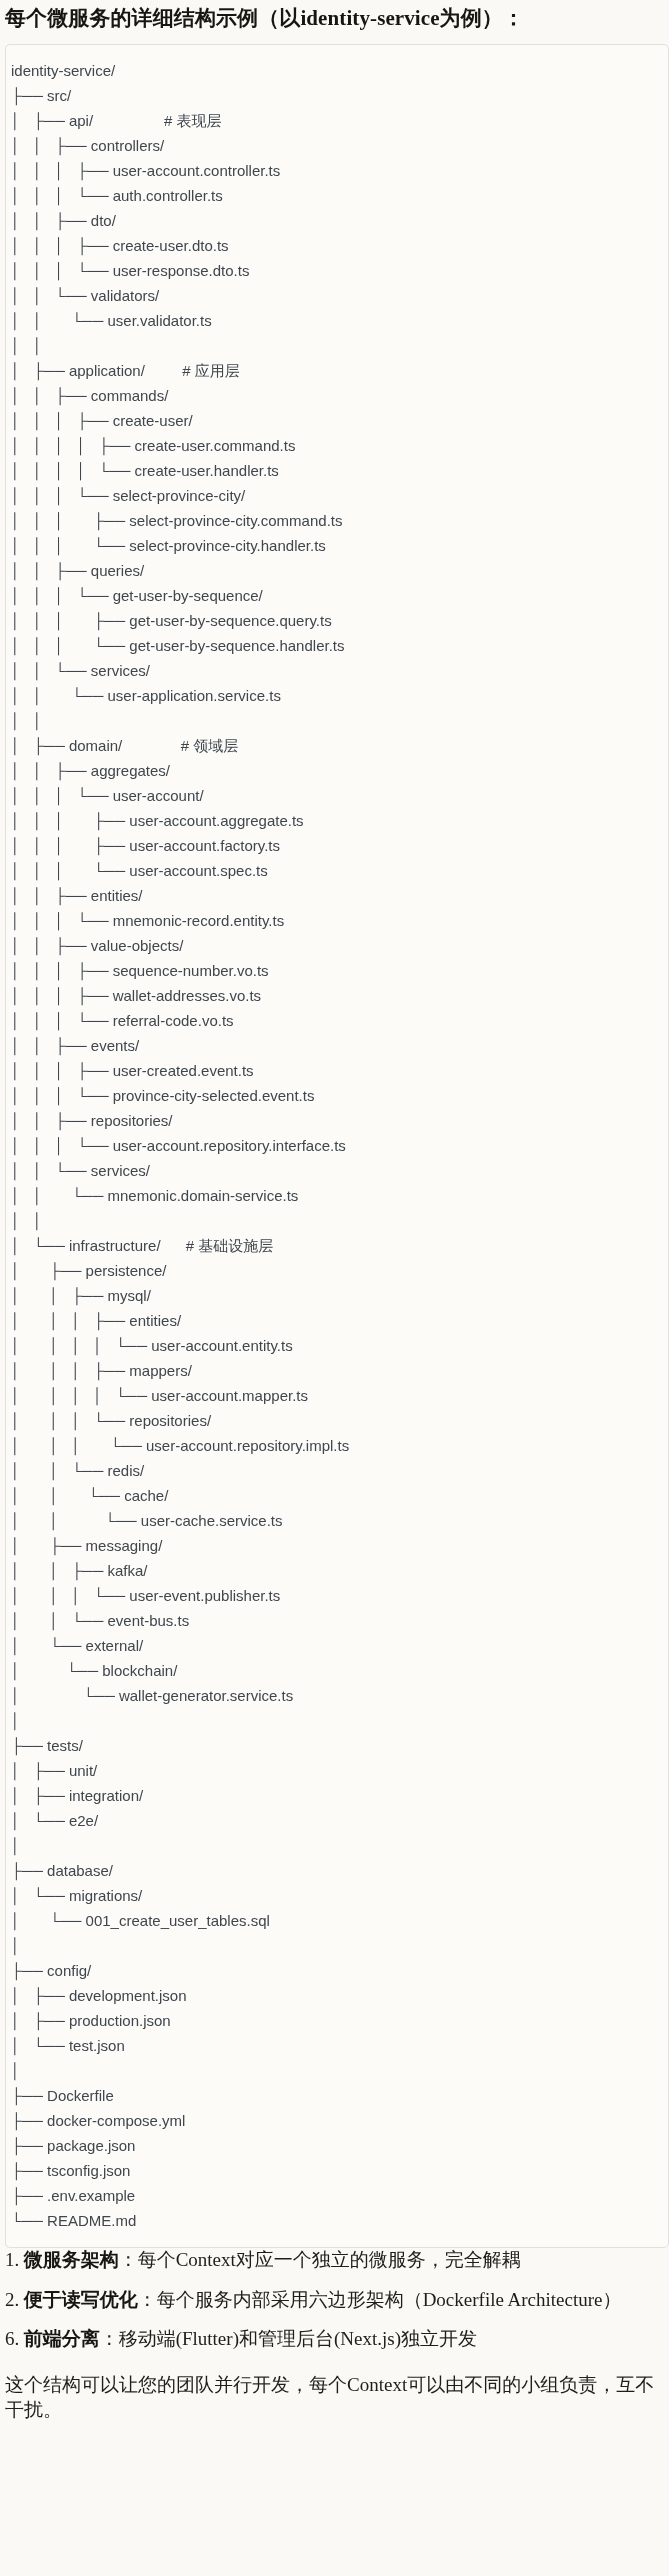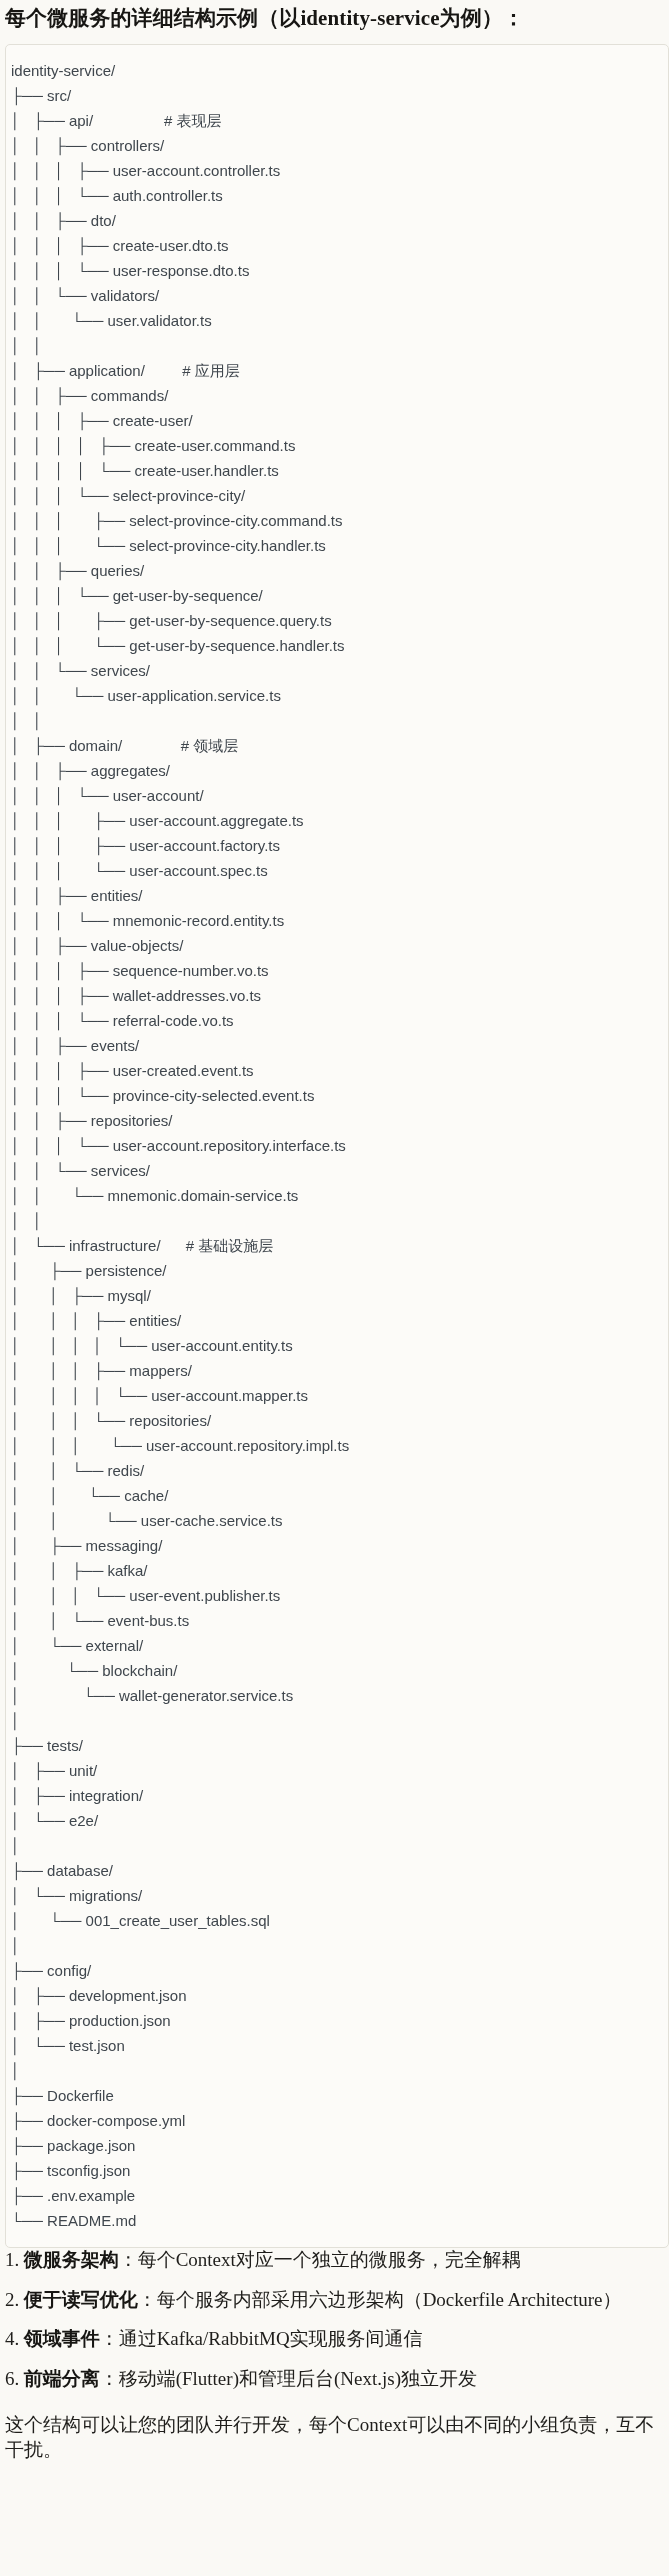--- a/index.html
+++ b/index.html
@@ -177,23 +177,20 @@
 
 
   <ol class="notes-list">
     <li class="note-item">
       <span class="note-num">1.</span><span class="note-term">微服务架构</span><span class="note-desc">：每个Context对应一个独立的微服务，完全解耦</span>
     </li>
     <li class="note-item">
       <span class="note-num">2.</span><span class="note-term">便于读写优化</span><span class="note-desc">：每个服务内部采用六边形架构（Dockerfile Architecture）</span>
     </li>
     <li class="note-item">
-      <span class="note-num">4.</span><span class="note-term">领域事件</span><span class="note-desc">：通过Kafka/RabbitMQ实现服务间通信</span>
-    </li>
-    <li class="note-item">
       <span class="note-num">6.</span><span class="note-term">前端分离</span><span class="note-desc">：移动端(Flutter)和管理后台(Next.js)独立开发</span>
     </li>
   </ol>
 
   <p class="closing-paragraph">这个结构可以让您的团队并行开发，每个Context可以由不同的小组负责，互不干扰。</p>
 
 </div>
 
 
 </body></html>

